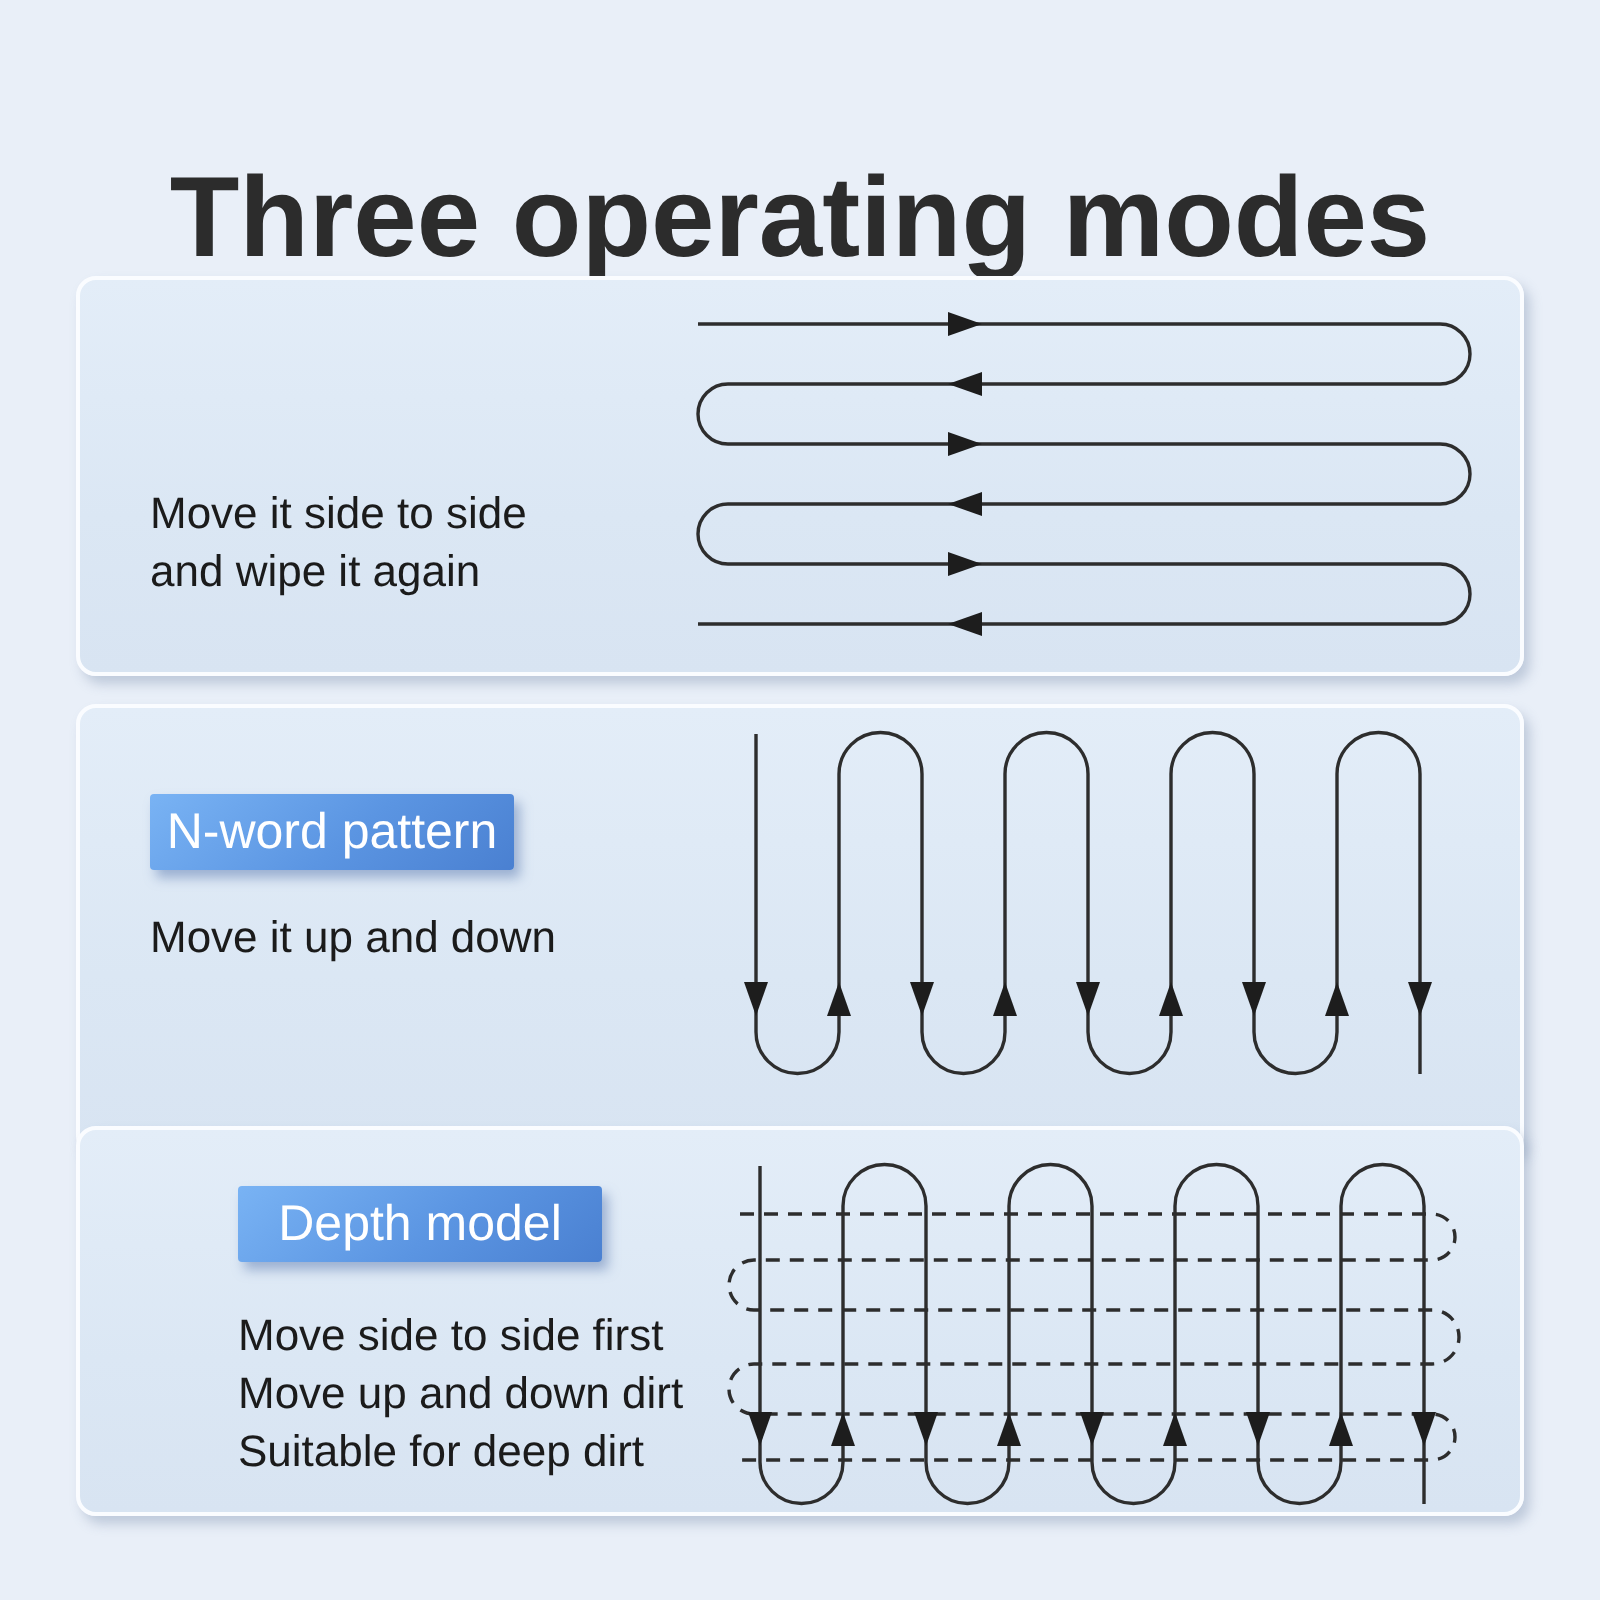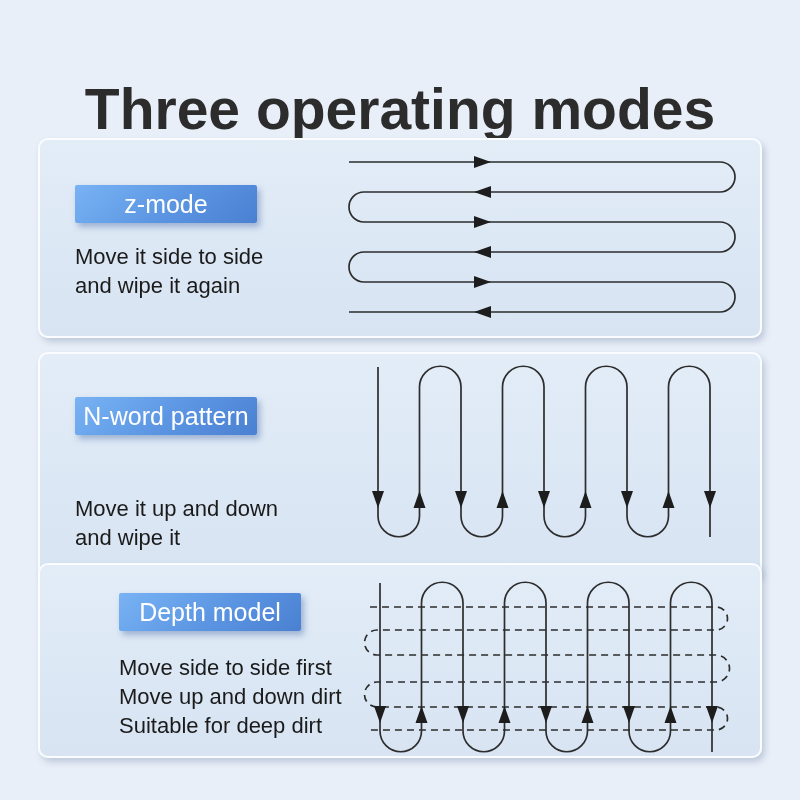--- a/index.html
+++ b/index.html
@@ -50,39 +50,36 @@
   #panel-n .mode-badge     { top: 43px; }
   #panel-depth .mode-badge { top: 28px; margin-left: 44px; }
   .mode-desc {
     position: absolute;
     left: 35px;
     font-size: 22px;
     line-height: 29px;
     color: #1b1b1b;
   }
   #panel-z .mode-desc     { top: 102px; }
-  #panel-n .mode-desc     { top: 100px; margin-top: 40px; }
+  #panel-n .mode-desc     { top: 100px; }
   #panel-depth .mode-desc { top: 88px; margin-left: 44px; }
   .diagram { position: absolute; }
   #diagram-z     { left: 306px; top: 14px; }
   #diagram-n     { left: 330px; top:  9px; }
   #diagram-depth { left: 320px; top: 10px; }
   .path-line   { fill: none; stroke: #2d2d2d; stroke-width: 1.7; }
   .path-dashed { fill: none; stroke: #2d2d2d; stroke-width: 1.7; stroke-dasharray: 7 5; }
   .arrow { fill: #1d1d1d; stroke: none; }
 </style>
 </head>
 <body>
 
 <h1 class="page-title">Three operating modes</h1>
 
 <section class="panel" id="panel-z">
-  <div class="mode-badge">
-    <span>z-mode</span>
-  </div>
   <div class="mode-desc">
     <div>Move it side to side</div>
     <div>and wipe it again</div>
   </div>
   <svg class="diagram" id="diagram-z" width="394" height="168" viewBox="0 0 394 168" aria-hidden="true">
     <path class="path-line" d="M3,8 H374 A15,15 0 0 1 374,38 H18 A15,15 0 0 0 18,68 H374 A15,15 0 0 1 374,98 H18 A15,15 0 0 0 18,128 H374 A15,15 0 0 1 374,158 H3"></path>
     <polygon class="arrow" points="128,2 145,8 128,14"></polygon>
     <polygon class="arrow" points="145,32 128,38 145,44"></polygon>
     <polygon class="arrow" points="128,62 145,68 128,74"></polygon>
     <polygon class="arrow" points="145,92 128,98 145,104"></polygon>
@@ -90,21 +87,20 @@
     <polygon class="arrow" points="145,152 128,158 145,164"></polygon>
   </svg>
 </section>
 
 <section class="panel" id="panel-n">
   <div class="mode-badge">
     <span>N-word pattern</span>
   </div>
   <div class="mode-desc">
     <div>Move it up and down</div>
-    <div>and wipe it</div>
   </div>
   <svg class="diagram" id="diagram-n" width="348" height="178" viewBox="0 0 348 178" aria-hidden="true">
     <path class="path-line" d="M8,4 V153 A20.75,20.75 0 0 0 49.5,153 V24 A20.75,20.75 0 0 1 91,24 V153 A20.75,20.75 0 0 0 132.5,153 V24 A20.75,20.75 0 0 1 174,24 V153 A20.75,20.75 0 0 0 215.5,153 V24 A20.75,20.75 0 0 1 257,24 V153 A20.75,20.75 0 0 0 298.5,153 V24 A20.75,20.75 0 0 1 340,24 V174"></path>
     <polygon class="arrow" points="2,128 8,145 14,128"></polygon>
     <polygon class="arrow" points="43.5,145 49.5,128 55.5,145"></polygon>
     <polygon class="arrow" points="85,128 91,145 97,128"></polygon>
     <polygon class="arrow" points="126.5,145 132.5,128 138.5,145"></polygon>
     <polygon class="arrow" points="168,128 174,145 180,128"></polygon>
     <polygon class="arrow" points="209.5,145 215.5,128 221.5,145"></polygon>
     <polygon class="arrow" points="251,128 257,145 263,128"></polygon>

